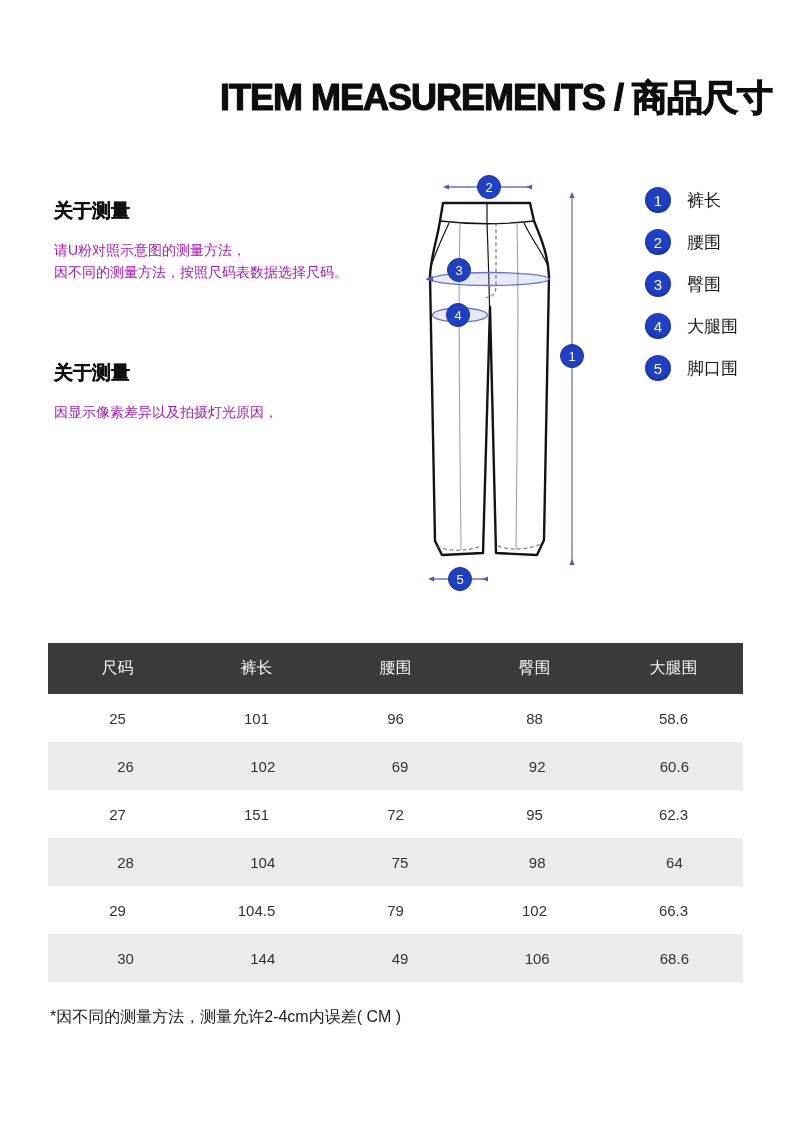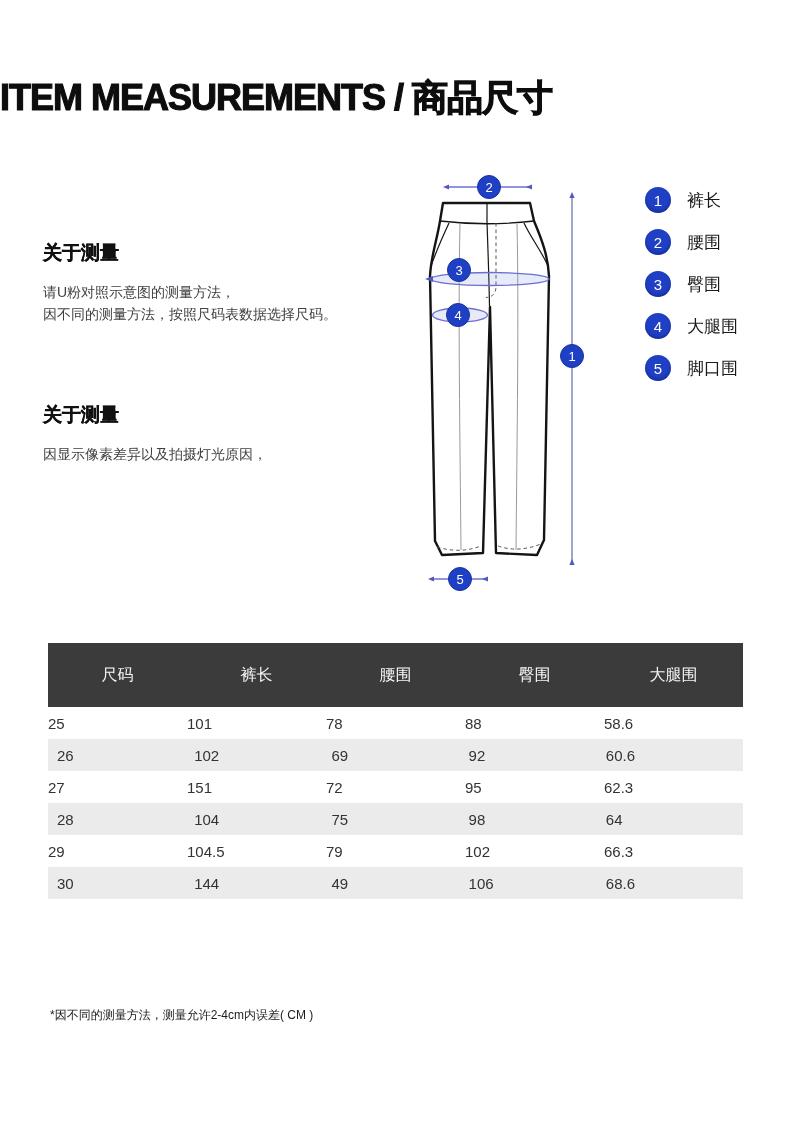--- a/index.html
+++ b/index.html
@@ -1,43 +1,43 @@
 <!DOCTYPE html>
 <html><head>
 <meta charset="utf-8">
 <style>
   html,body{margin:0;padding:0;background:#fff;}
   body{width:790px;height:1129px;position:relative;overflow:hidden;
        font-family:"Liberation Sans","DejaVu Sans",sans-serif;color:#1a1a1a;}
-  .page-title{position:absolute;top:74px;left:0;width:772px;text-align:left;
+  .page-title{position:absolute;top:74px;left:0;width:772px;text-align:right;
        font-size:36px;font-weight:bold;letter-spacing:-1px;color:#0d0d0d;
        -webkit-text-stroke:1.1px #0d0d0d;}
-  .info-sec{position:absolute;left:43px;width:340px;margin-top:42px;}
+  .info-sec{position:absolute;left:54px;width:340px;}
   .sec-measure{top:198px;}
   .sec-color{top:360px;}
   .info-sec h2{margin:0;font-size:19px;font-weight:bold;color:#111;
        -webkit-text-stroke:0.3px #111;}
-  .info-sec .para{margin-top:15px;font-size:14px;line-height:22px;color:#404040;}
+  .info-sec .para{margin-top:15px;font-size:14px;line-height:22px;color:#a21caf;}
   
   .diagram{position:absolute;left:400px;top:160px;width:230px;height:460px;}
   
   .legend{position:absolute;left:645px;top:187px;}
   .legend-item{display:flex;align-items:center;height:26px;margin-bottom:16px;}
   .legend-num{width:26px;height:26px;border-radius:50%;background:#1f3fc4;
        color:#fff;font-size:15px;display:flex;align-items:center;justify-content:center;
        box-shadow:inset 0 -2px 3px rgba(0,0,30,.25);}
   .legend-label{margin-left:16px;font-size:17px;color:#1a1a1a;}
   
   .size-table{position:absolute;left:48px;top:643px;width:695px;}
   .t-head{display:grid;grid-template-columns:repeat(5,1fr);background:#3b3b3b;
-       height:64px;align-items:center;text-align:center;color:#f5f5f5;font-size:16px;}
-  .t-row{display:grid;grid-template-columns:repeat(5,1fr);height:32px;
-       align-items:center;text-align:left;font-size:15px;color:#333;background:#fff;}
+       height:51px;align-items:center;text-align:center;color:#f5f5f5;font-size:16px;}
+  .t-row{display:grid;grid-template-columns:repeat(5,1fr);height:48px;
+       align-items:center;text-align:center;font-size:15px;color:#333;background:#fff;}
   .t-row.alt{background:#ebebeb;padding-left:9px;}
-  .footnote{position:absolute;left:50px;top:1007px;font-size:12px;color:#1b1b1b;}
+  .footnote{position:absolute;left:50px;top:1007px;font-size:16px;color:#1b1b1b;}
 </style>
 </head>
 <body>
 
 <div class="page-title">ITEM MEASUREMENTS / 商品尺寸</div>
 
 <div class="info-sec sec-measure">
   <h2>关于测量</h2>
   <div class="para">
     <div>请U粉对照示意图的测量方法，</div>
@@ -132,21 +132,21 @@
   <div class="t-head">
     <div>尺码</div>
     <div>裤长</div>
     <div>腰围</div>
     <div>臀围</div>
     <div>大腿围</div>
   </div>
   <div class="t-row">
     <div>25</div>
     <div>101</div>
-    <div>78</div>
+    <div>96</div>
     <div>88</div>
     <div>58.6</div>
   </div>
   <div class="t-row alt">
     <div>26</div>
     <div>102</div>
     <div>69</div>
     <div>92</div>
     <div>60.6</div>
   </div>

